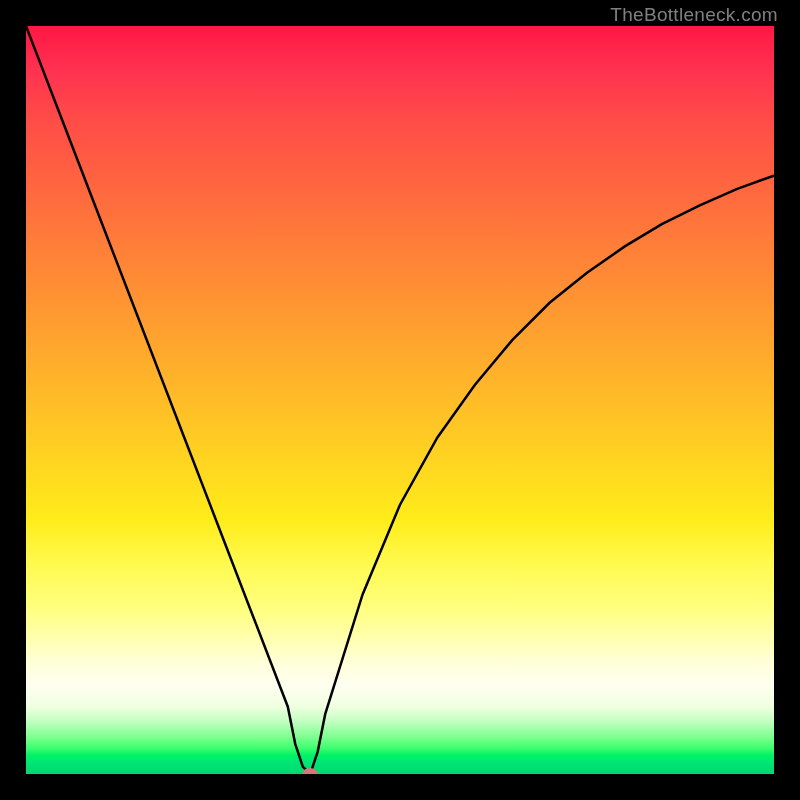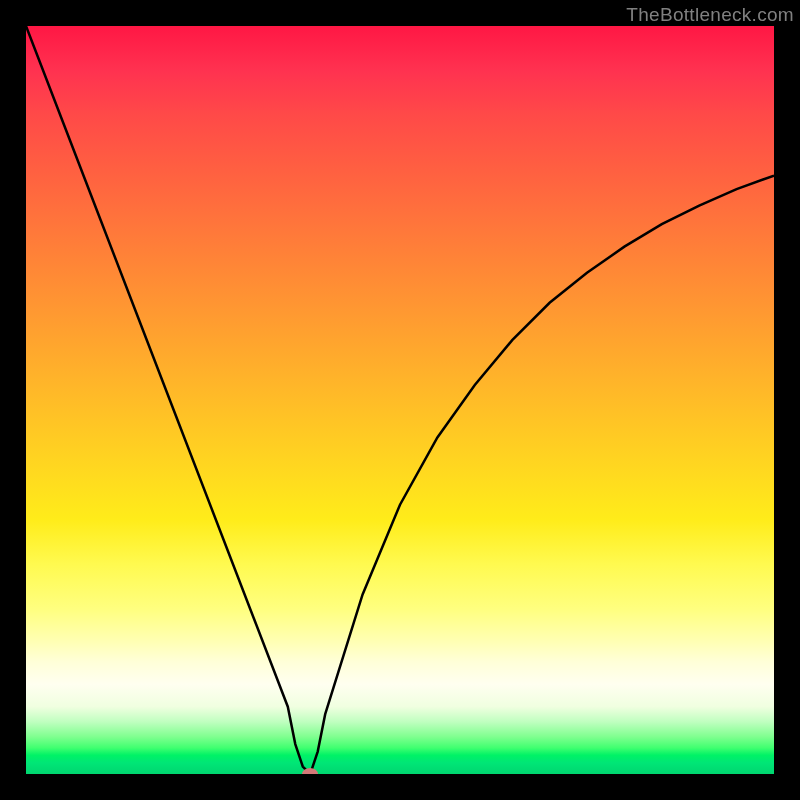--- a/index.html
+++ b/index.html
@@ -56,21 +56,21 @@
       position: absolute;
       top: 0;
       left: 0;
       width: 100%;
       height: 100%;
       pointer-events: none;
     }
     .watermark {
       position: absolute;
       top: 4px;
-      right: 6px;
+      right: 22px;
       color: #808080;
       font-size: 19px;
       font-weight: normal;
       letter-spacing: 0.3px;
     }
     .marker {
       position: absolute;
       width: 16px;
       height: 12px;
       background: #d47878;

